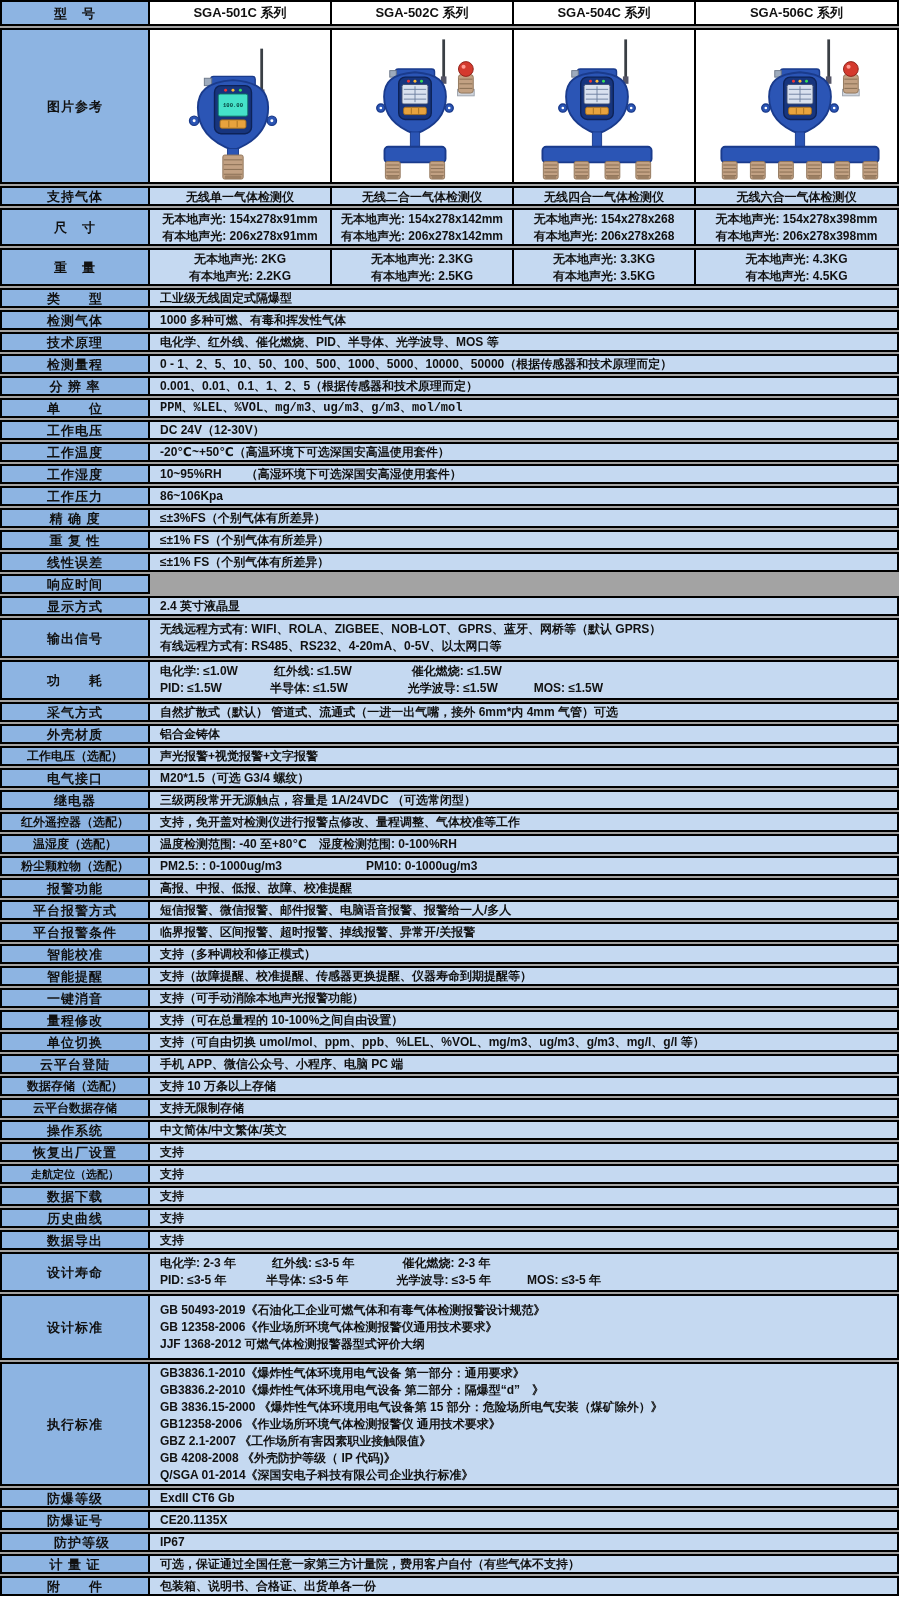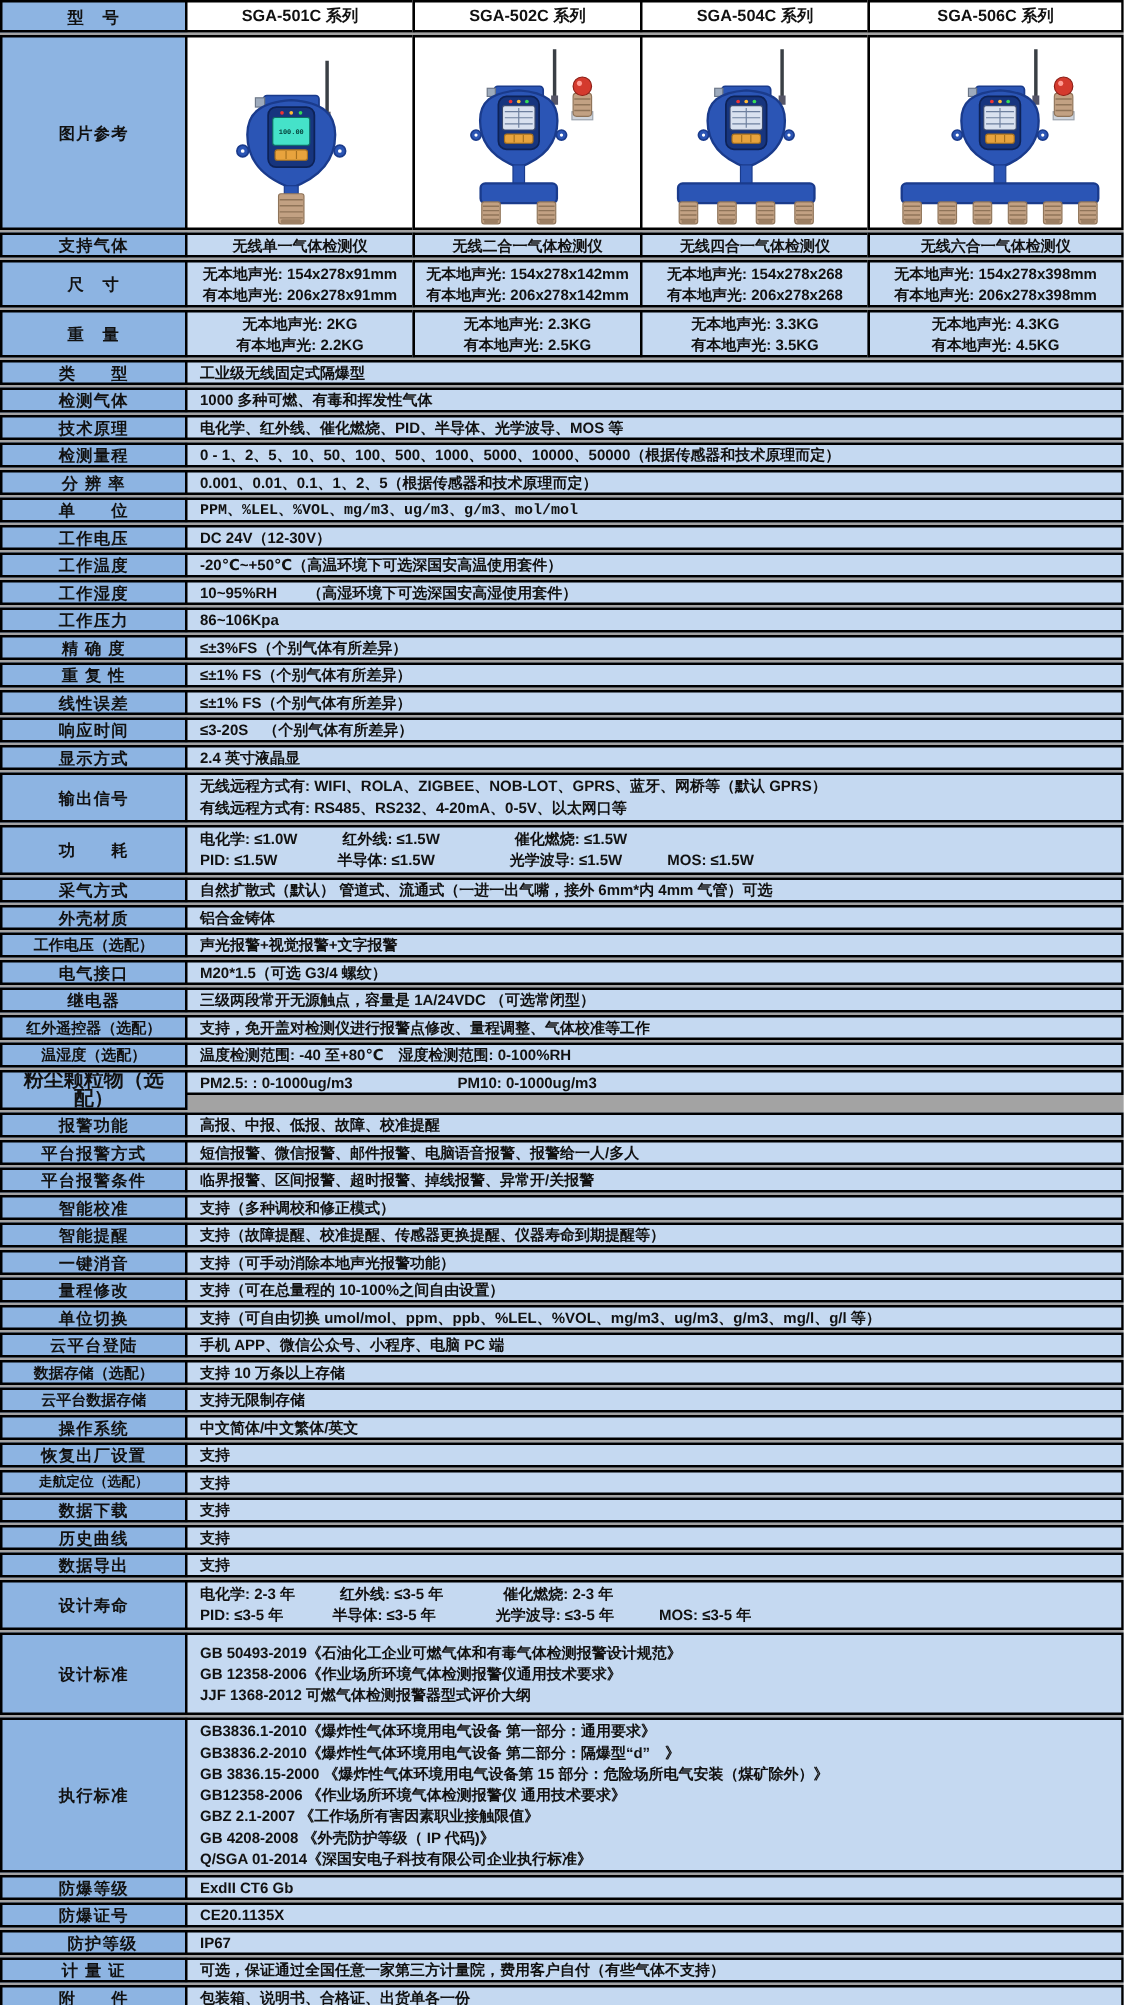--- a/index.html
+++ b/index.html
@@ -404,21 +404,20 @@
     <div class="row">
       <div class="cell lab" style="height: 20px;">重 复 性</div>
       <div class="cell val" style="height: 20px;"><div class="ln">≤±1% FS（个别气体有所差异）</div></div>
     </div>
     <div class="row">
       <div class="cell lab" style="height: 20px;">线性误差</div>
       <div class="cell val" style="height: 20px;"><div class="ln">≤±1% FS（个别气体有所差异）</div></div>
     </div>
     <div class="row">
       <div class="cell lab" style="height: 20px;">响应时间</div>
-      <div class="cell val" style="height: 20px;"><div class="ln">≤3-20S　（个别气体有所差异）</div></div>
     </div>
     <div class="row">
       <div class="cell lab" style="height: 20px;">显示方式</div>
       <div class="cell val" style="height: 20px;"><div class="ln">2.4 英寸液晶显</div></div>
     </div>
     <div class="row">
       <div class="cell lab" style="height: 40px;">输出信号</div>
       <div class="cell val" style="height: 40px;"><div class="ln">无线远程方式有: WIFI、ROLA、ZIGBEE、NOB-LOT、GPRS、蓝牙、网桥等（默认 GPRS）</div><div class="ln">有线远程方式有: RS485、RS232、4-20mA、0-5V、以太网口等</div></div>
     </div>
     <div class="row">
@@ -447,21 +446,21 @@
     </div>
     <div class="row">
       <div class="cell lab" style="height: 20px; letter-spacing: 0px; font-size: 12px;">红外遥控器（选配）</div>
       <div class="cell val" style="height: 20px;"><div class="ln">支持，免开盖对检测仪进行报警点修改、量程调整、气体校准等工作</div></div>
     </div>
     <div class="row">
       <div class="cell lab" style="height: 20px; letter-spacing: 0px; font-size: 12px;">温湿度（选配）</div>
       <div class="cell val" style="height: 20px;"><div class="ln">温度检测范围: -40 至+80℃　湿度检测范围: 0-100%RH</div></div>
     </div>
     <div class="row">
-      <div class="cell lab" style="height: 32px; letter-spacing: 0px; font-size: 16px;">粉尘颗粒物（选配）</div>
+      <div class="cell lab" style="height: 20px; letter-spacing: 0px; font-size: 12px;">粉尘颗粒物（选配）</div>
       <div class="cell val" style="height: 20px;"><div class="ln">PM2.5: : 0-1000ug/m3　　　　　　　PM10: 0-1000ug/m3</div></div>
     </div>
     <div class="row">
       <div class="cell lab" style="height: 20px;">报警功能</div>
       <div class="cell val" style="height: 20px;"><div class="ln">高报、中报、低报、故障、校准提醒</div></div>
     </div>
     <div class="row">
       <div class="cell lab" style="height: 20px;">平台报警方式</div>
       <div class="cell val" style="height: 20px;"><div class="ln">短信报警、微信报警、邮件报警、电脑语音报警、报警给一人/多人</div></div>
     </div>

